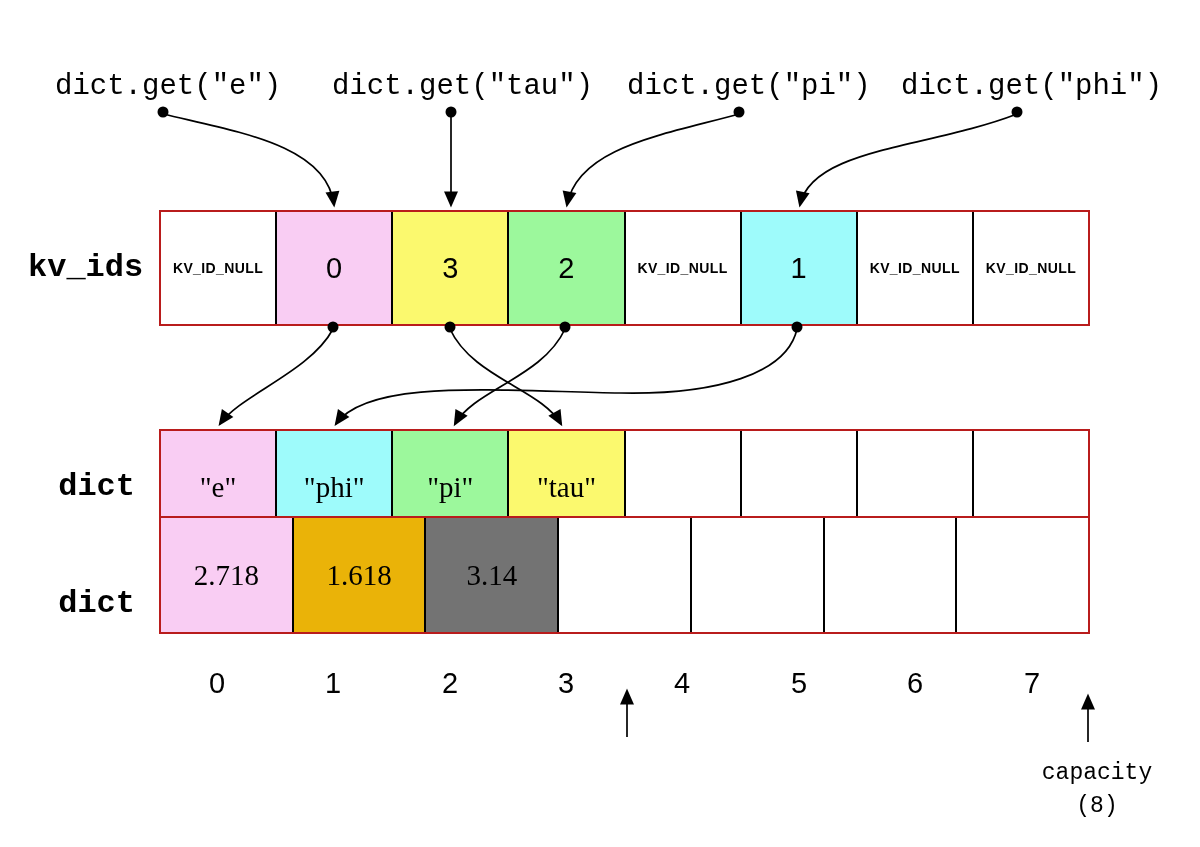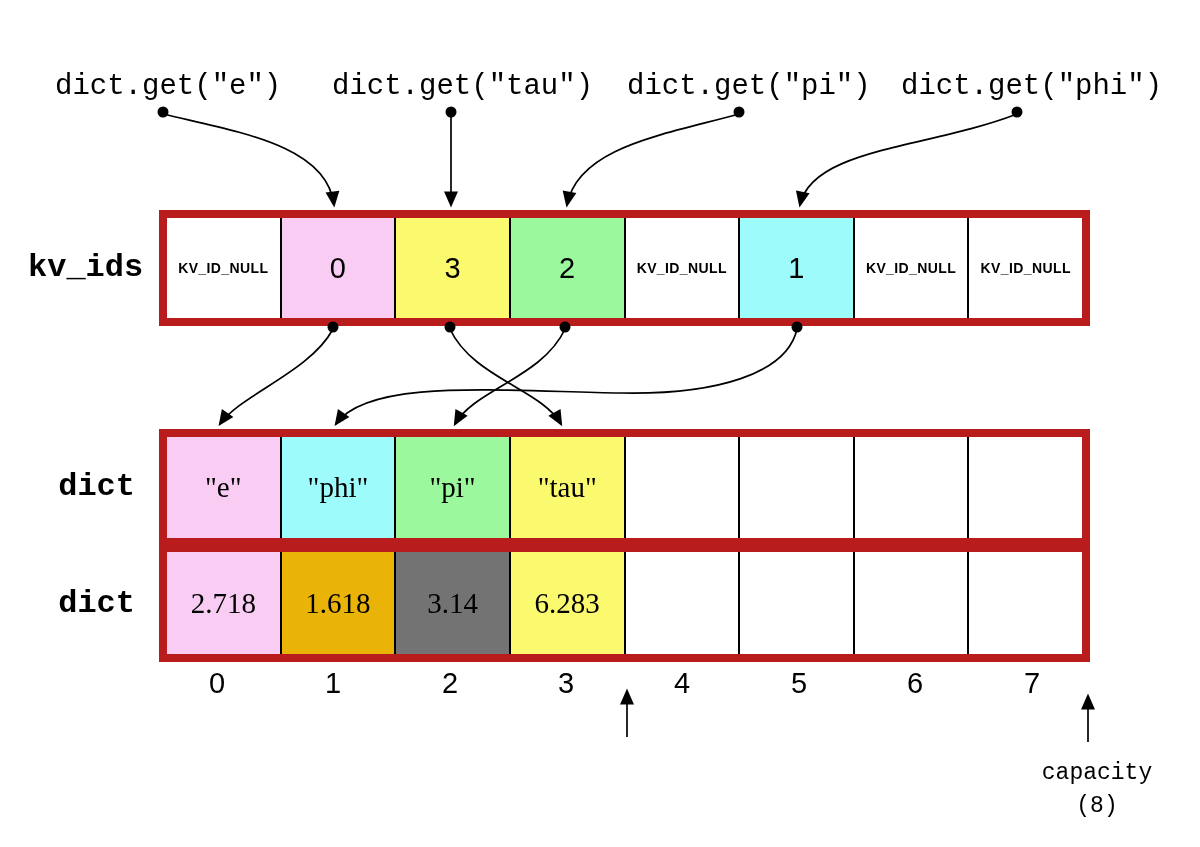--- a/index.html
+++ b/index.html
@@ -4,24 +4,24 @@
 <style>
   html,body{margin:0;padding:0;background:#ffffff;}
   .canvas{position:relative;width:1200px;height:847px;background:#ffffff;overflow:hidden;
           font-family:"Liberation Sans",sans-serif;color:#000;}
   .overlay{position:absolute;left:0;top:0;width:1200px;height:847px;z-index:3;pointer-events:none;}
   .qlabel{position:absolute;top:72px;font-family:"Liberation Mono",monospace;font-size:29px;
           line-height:30px;white-space:pre;z-index:2;}
   .rowlabel{position:absolute;left:28px;width:107px;text-align:right;z-index:2;
             font-family:"Liberation Mono",monospace;font-weight:bold;font-size:32px;line-height:30px;}
   .grid{position:absolute;left:159px;width:931px;display:flex;box-sizing:border-box;
-        border:8px solid #b91c1c;background:#fff;z-index:1;text-align:center;}
+        border:2px solid #b91c1c;background:#fff;z-index:1;text-align:center;}
   .grid-kv{top:210px;height:116px;}
   .grid-keys{top:429px;height:117px;}
-  .grid-vals{top:544px;height:118px;}
+  .grid-vals{top:516px;height:118px;}
   .cell{flex:1 1 0;box-sizing:border-box;border-left:2px solid #000;
         display:flex;align-items:center;justify-content:center;overflow:hidden;}
   .cell:first-child{border-left:none;}
   .kv-null{font-family:"Liberation Sans",sans-serif;font-weight:bold;font-size:14px;letter-spacing:.4px;}
   .kv-num{font-family:"Liberation Sans",sans-serif;font-size:29px;}
   .serif-cell{font-family:"Liberation Serif",serif;font-size:29px;}
   .idx{position:absolute;top:666px;width:116px;text-align:center;z-index:2;
        font-family:"Liberation Sans",sans-serif;font-size:29px;line-height:34px;}
   .anno{position:absolute;text-align:center;z-index:2;
         font-family:"Liberation Mono",monospace;font-size:23px;line-height:33px;}
@@ -93,21 +93,20 @@
     <div class="cell serif-cell" style="background-color: rgb(255, 255, 255);"></div>
     <div class="cell serif-cell" style="background-color: rgb(255, 255, 255);"></div>
     <div class="cell serif-cell" style="background-color: rgb(255, 255, 255);"></div>
     <div class="cell serif-cell" style="background-color: rgb(255, 255, 255);"></div>
   </div>
 
   <div class="grid grid-vals">
     <div class="cell serif-cell" style="background-color: rgb(249, 205, 243);">2.718</div>
     <div class="cell serif-cell" style="background-color: #eab308;">1.618</div>
     <div class="cell serif-cell" style="background-color: #737373;">3.14</div>
-    <div class="cell serif-cell" style="background-color: rgb(251, 249, 110);">6.283</div>
     <div class="cell serif-cell" style="background-color: rgb(255, 255, 255);"></div>
     <div class="cell serif-cell" style="background-color: rgb(255, 255, 255);"></div>
     <div class="cell serif-cell" style="background-color: rgb(255, 255, 255);"></div>
     <div class="cell serif-cell" style="background-color: rgb(255, 255, 255);"></div>
   </div>
 
   <div class="idx" style="left:159px">0</div>
   <div class="idx" style="left:275px">1</div>
   <div class="idx" style="left:392px">2</div>
   <div class="idx" style="left:508px">3</div>

